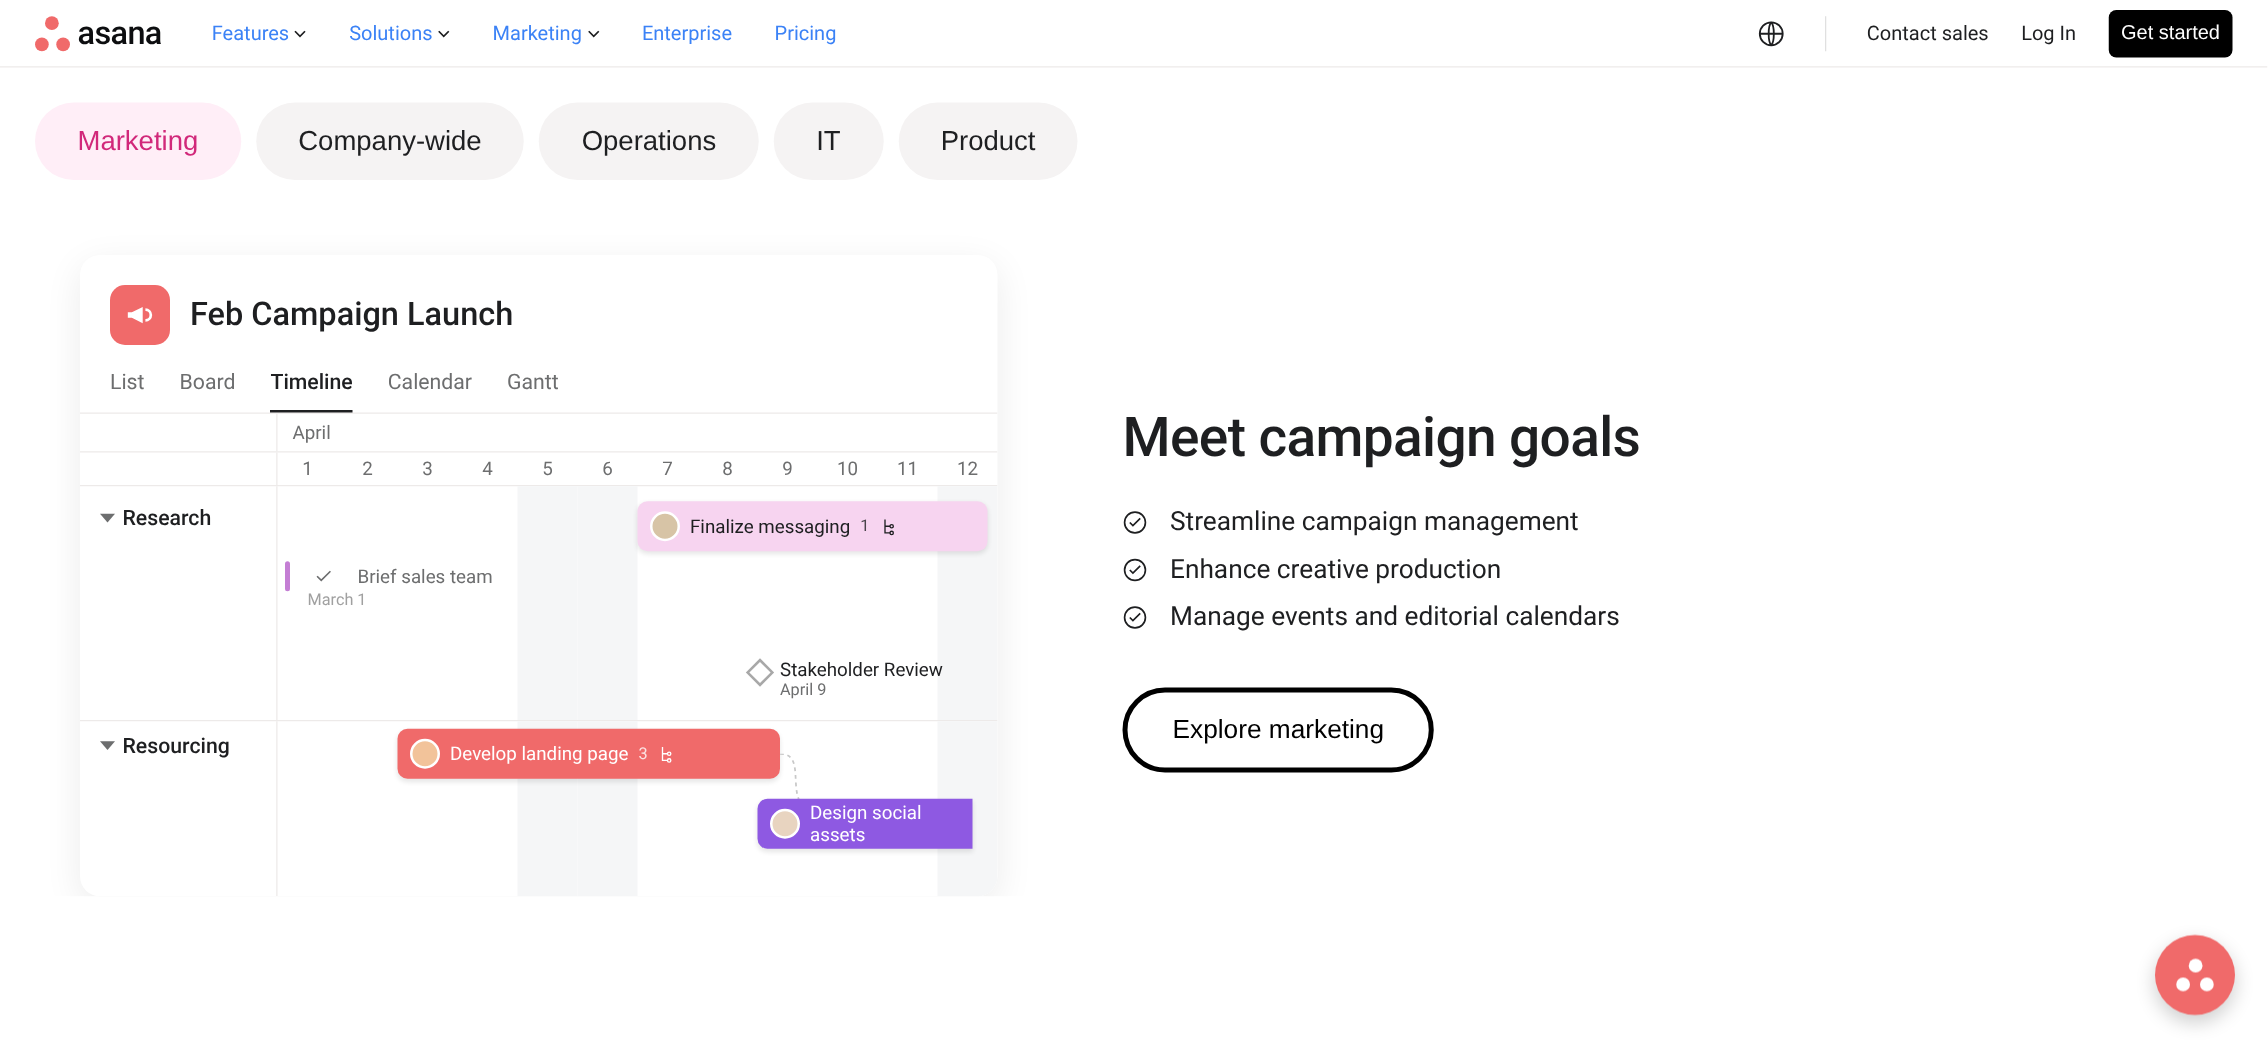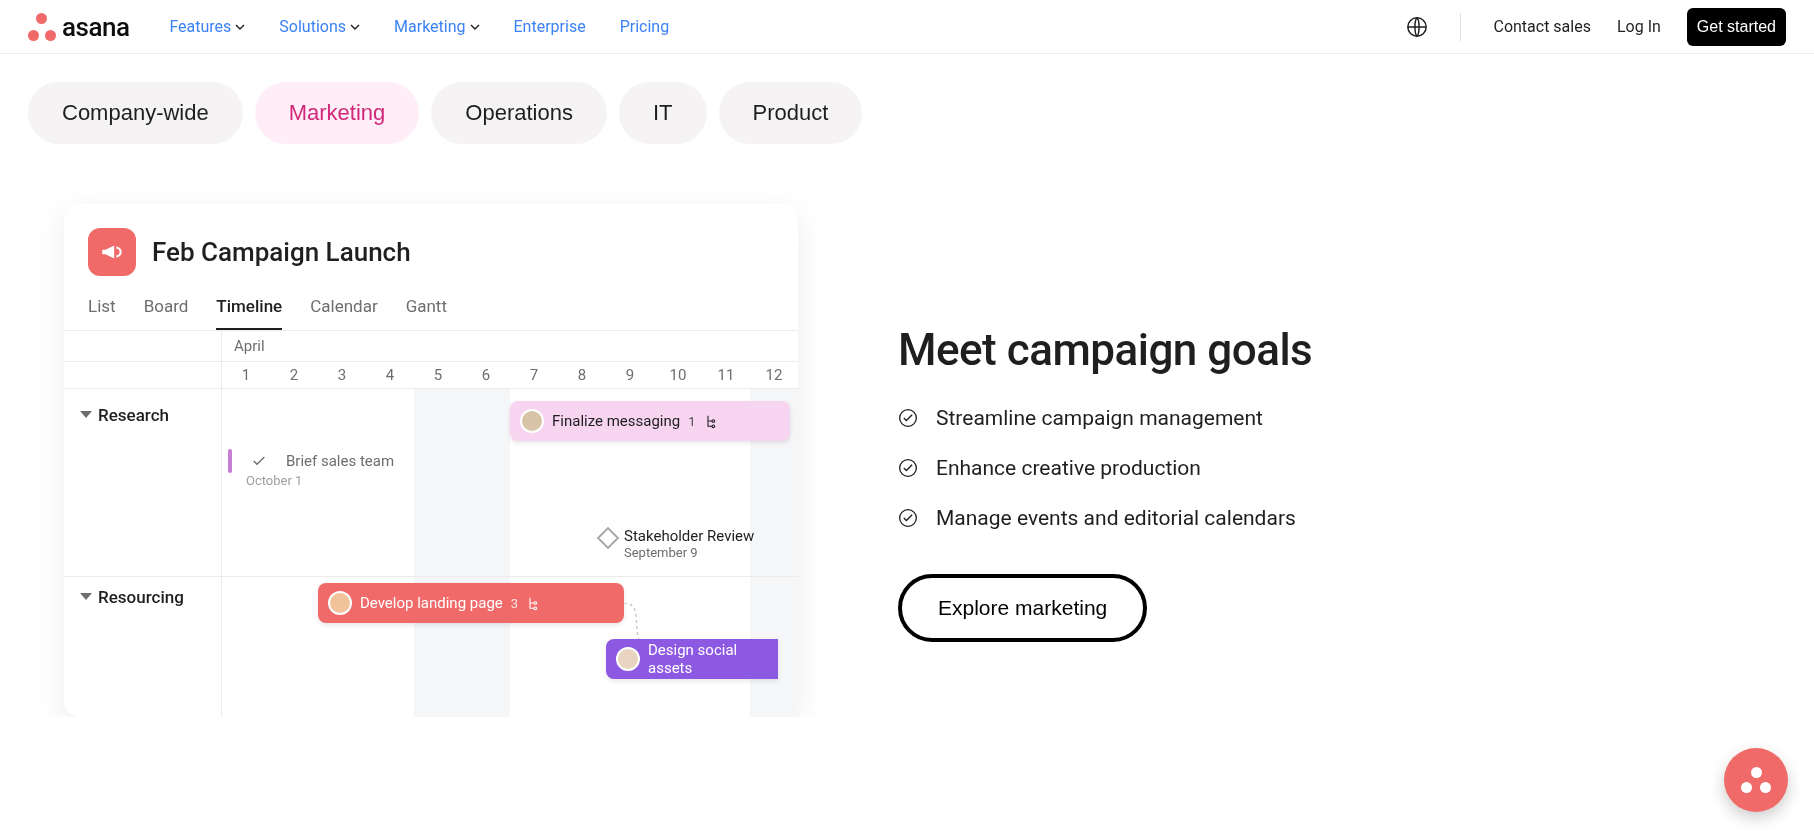--- a/index.html
+++ b/index.html
@@ -64,21 +64,21 @@
   .milestone .date{color:#6d6e6f;font-size:13px;}
   .done-task{position:absolute;display:flex;align-items:center;gap:19px;color:#6d6e6f;}
   .done-task .vline{width:4px;height:24px;border-radius:2px;background:#c47ed4;}
   .done-task .chk{color:#6d6e6f;}
   .done-task .txt{font-size:15px;}
   .done-task .date{font-size:13px;color:#a0a0a0;position:absolute;top:24px;left:18px;}
 
   
   .right{padding-top:120px;max-width:560px;}
   .headline{font-size:44px;font-weight:500;margin-bottom:30px;letter-spacing:-0.5px;}
-  .bullets{display:flex;flex-direction:column;gap:26px;margin-bottom:44px;}
+  .bullets{display:flex;flex-direction:column;gap:14px;margin-bottom:44px;}
   .bullet{display:flex;align-items:center;gap:18px;font-size:21px;}
   .check-circ{width:20px;height:20px;flex-shrink:0;}
   .cta{border:4px solid #000000;background:#fff;font-size:21px;padding:18px 36px;border-radius:999px;}
 
   
   .fab{position:fixed;bottom:26px;right:26px;width:64px;height:64px;border-radius:50%;background:#f06a6a;display:flex;align-items:center;justify-content:center;box-shadow:0 6px 16px rgba(0,0,0,0.2);}
   .fab .dots{position:relative;width:30px;height:26px;}
   .fab .dots span{position:absolute;width:11px;height:11px;border-radius:50%;background:#fff;}
   .fab .dots span:nth-child(1){top:0;left:10px;}
   .fab .dots span:nth-child(2){bottom:0;left:0;}
@@ -128,22 +128,22 @@
         <path d="M2 12h20M12 2c3 3 3 17 0 20M12 2c-3 3-3 17 0 20" stroke="#1e1f21" stroke-width="1.6" fill="none"></path>
       </svg>
     <div class="vbar"></div>
     <a class="navtext">Contact sales</a>
     <a class="navtext">Log In</a>
     <button class="btn-primary">Get started</button>
   </div>
 </header>
 
 <div class="tabpills">
+  <button class="pill active">Marketing</button>
   <button class="pill">Company-wide</button>
-  <button class="pill active">Marketing</button>
   <button class="pill">Operations</button>
   <button class="pill">IT</button>
   <button class="pill">Product</button>
 </div>
 
 <div class="mainrow">
 
   <div class="card">
     <div class="card-head">
       <div class="card-icon">
@@ -217,28 +217,28 @@
                 <circle cx="14" cy="20" r="2" fill="none" stroke="#1e1f21" stroke-width="1.6"></circle>
               </svg>
           </div>
 
           <div class="done-task" style="left:6px;top:60px;">
             <span class="vline"></span>
             <svg width="16" height="16" viewBox="0 0 24 24" class="chk">
                 <path d="M4 12l5 5L20 6" stroke="#6d6e6f" stroke-width="2" fill="none"></path>
               </svg>
             <span class="txt">Brief sales team</span>
-            <span class="date">October 1</span>
+            <span class="date">March 1</span>
           </div>
 
           <div class="milestone" style="left:378px;top:138px;">
             <span class="diamond"></span>
             <div>
               <div class="txt">Stakeholder Review</div>
-              <div class="date">September 9</div>
+              <div class="date">April 9</div>
             </div>
           </div>
         </div>
       </div>
 
       <div class="section-row" style="min-height:140px;">
         <div class="side-col">
           <div class="section-label" style="padding-top:10px;">
             <span class="caret"></span>
             <span>Resourcing</span>

